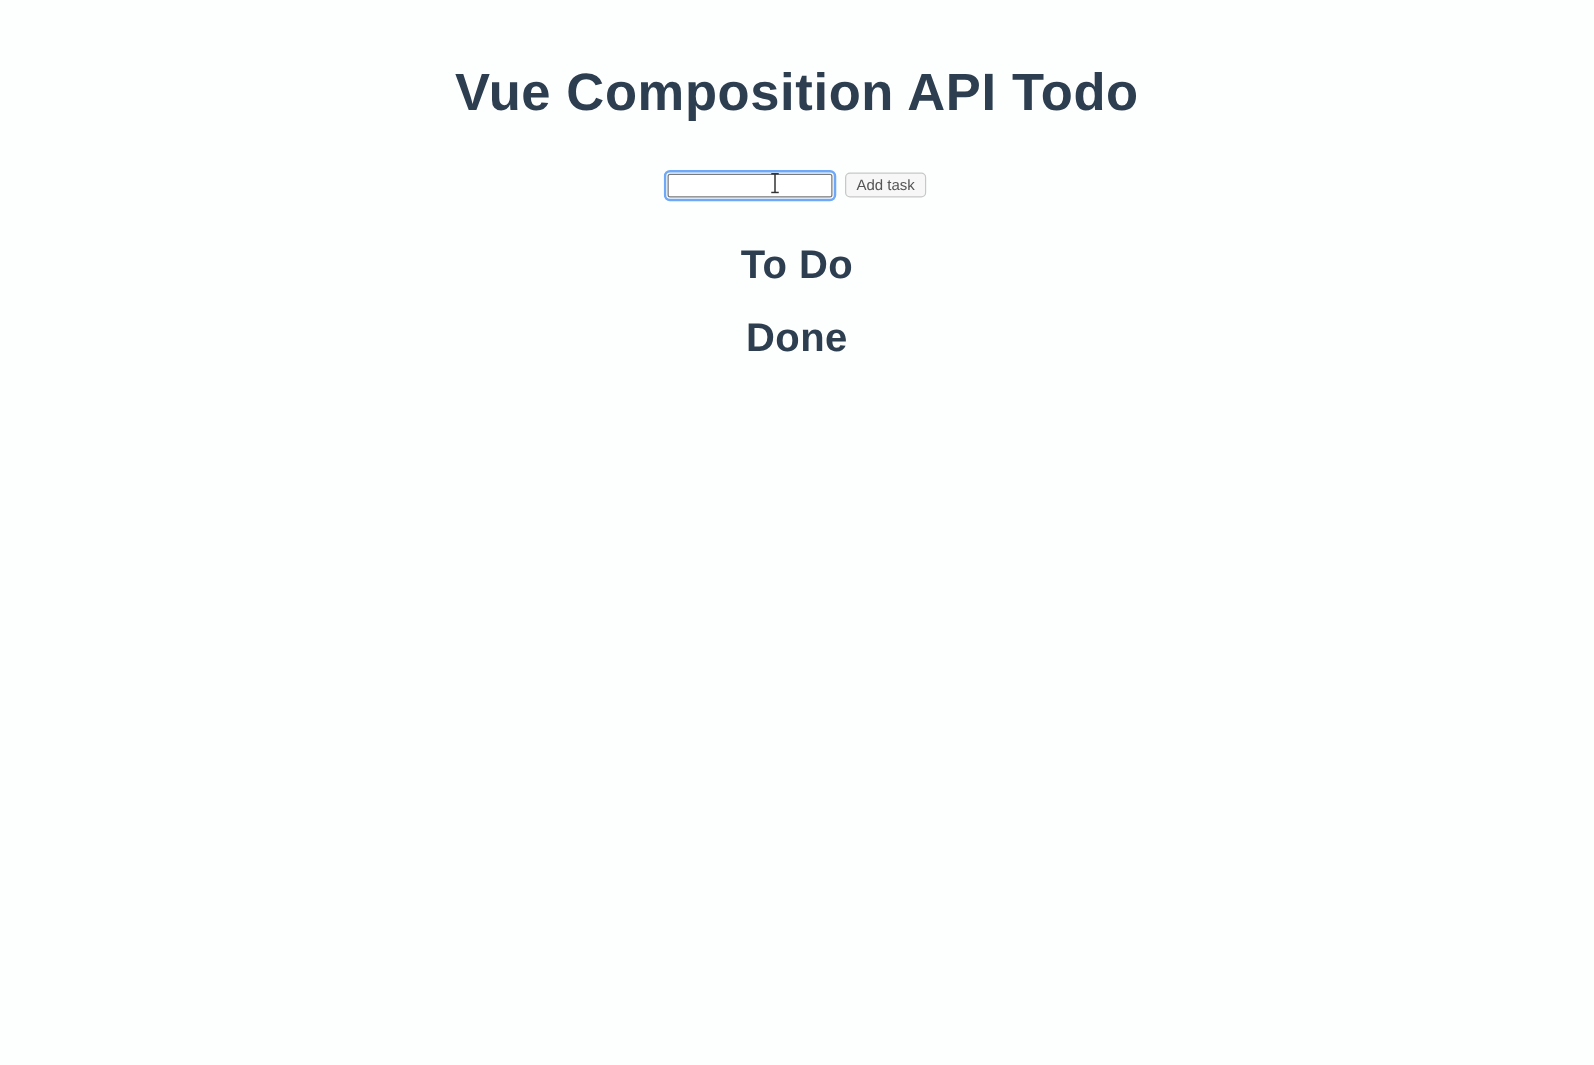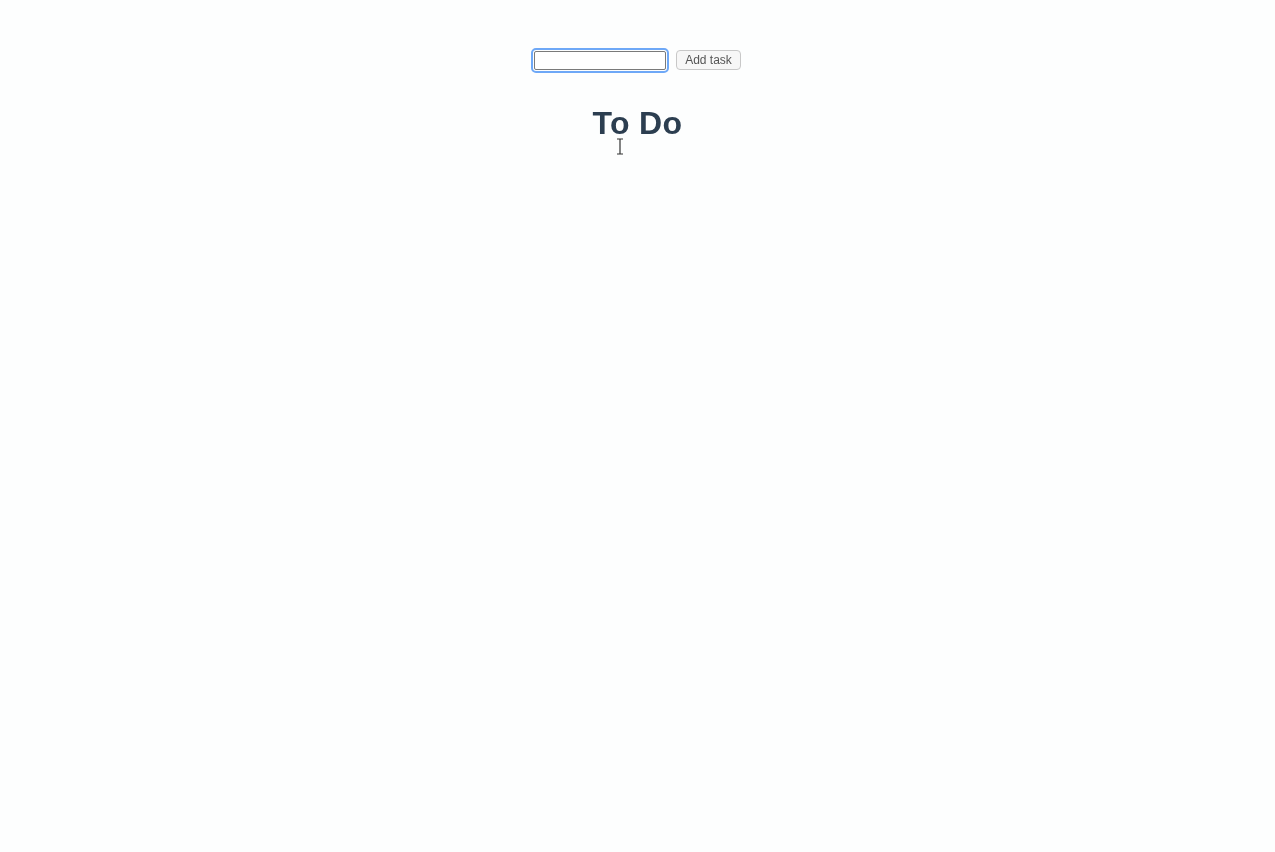--- a/index.html
+++ b/index.html
@@ -67,25 +67,27 @@
       top: 138px;
       width: 9px;
       height: 17px;
       pointer-events: none;
     }
   </style>
 </head>
 <body>
 
 <div class="container">
+  <h1 class="page-title">Vue Composition API Todo</h1>
 
   <div class="input-row">
     <input type="text" class="task-input" autofocus="" value="" style="">
     <button class="add-button">Add task</button>
   </div>
 
   <h2 class="section-heading">To Do</h2>
 
+  <h2 class="section-heading">Done</h2>
 </div>
 
 <svg class="cursor-ibeam" viewBox="0 0 9 17">
   <path d="M1 1 L4 1 M4 1 L7 1 M4 1 L4 16 M1 16 L4 16 M4 16 L7 16" stroke="#333" stroke-width="1.2" fill="none"></path>
 </svg>
 
 </body></html>

